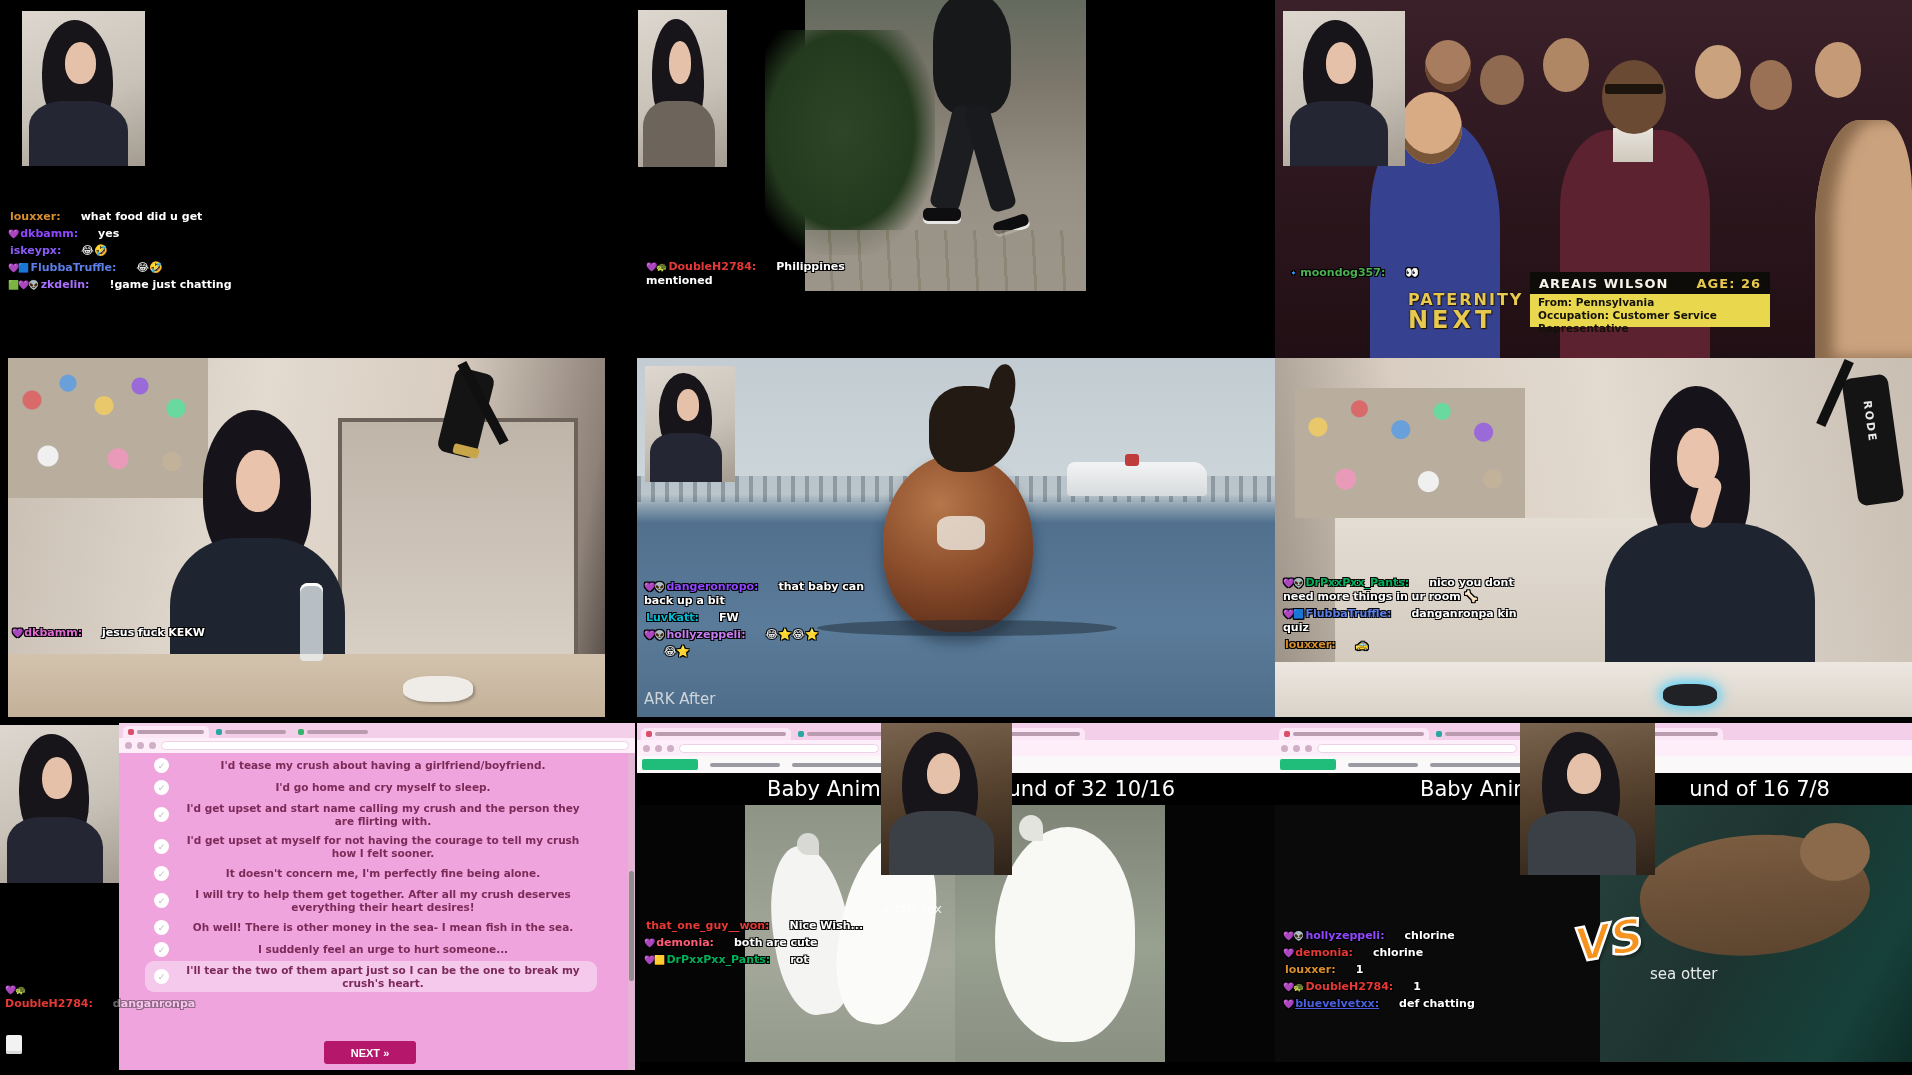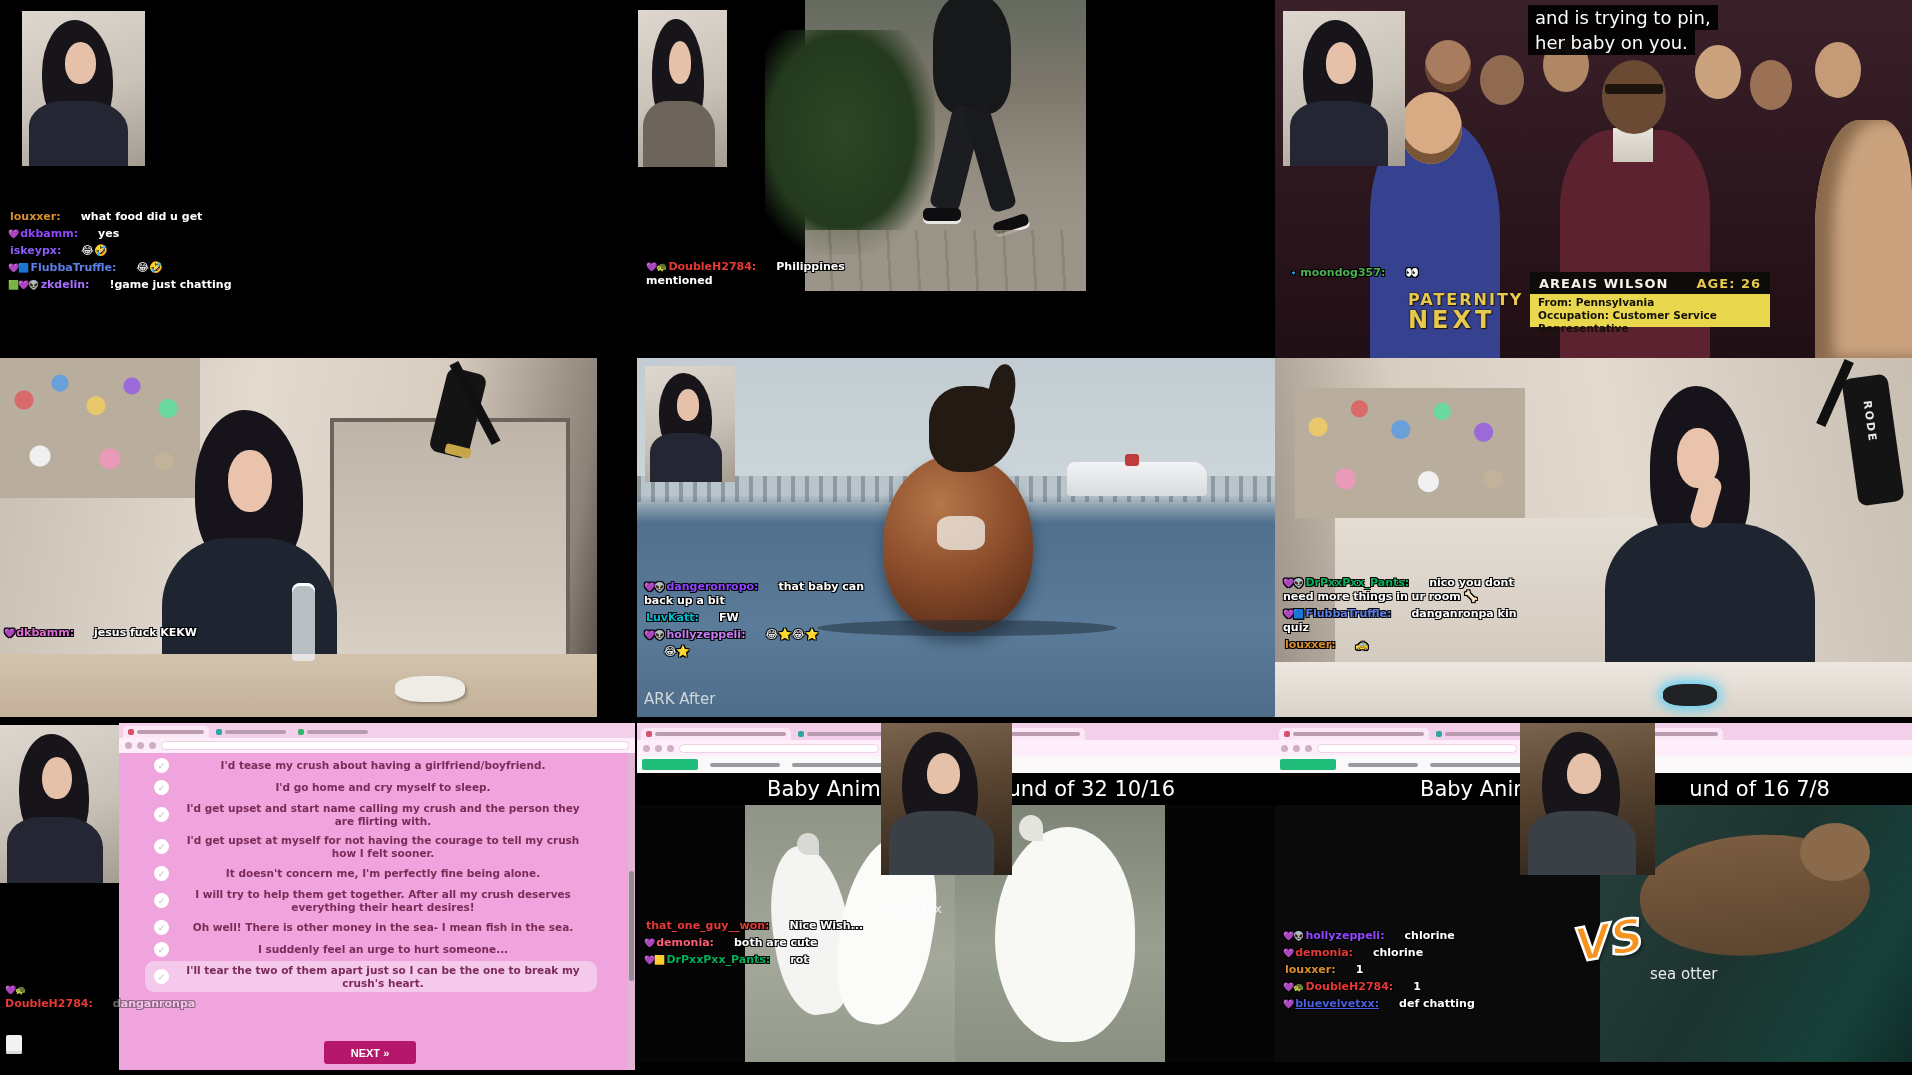--- a/index.html
+++ b/index.html
@@ -136,24 +136,20 @@
     <div class="abs" style="left:330px;top:84px;width:58px;height:10px;background:rgba(15,10,8,.85);border-radius:3px"></div>
 
     <div class="abs" style="left:540px;top:120px;width:97px;height:238px;background:#caa27e;border-radius:46% 30% 0 0;box-shadow:inset 18px 0 14px #8a6a4c"></div>
 
     <div class="webcam" style="left:8px;top:11px;width:122px;height:155px;z-index:35">
       <div class="wc-hair"></div>
       <div class="wc-face"></div>
       <div class="wc-body"></div>
     </div>
 
-    <div class="abs" style="left:253px;top:5px;z-index:40">
-      <span class="caption-line">and is trying to pin,</span>
-      <span class="caption-line">her baby on you.</span>
-    </div>
 
     <div class="chat" style="left:13px;top:266px;width:180px">
       <div class="chat-line"><span class="badges">🔹</span><span class="cname" style="color: rgb(76, 175, 80);">moondog357:</span><span class="cmsg">👀</span></div>
     </div>
 
     <div class="abs" style="left:133px;top:272px;width:380px;height:60px;z-index:36">
       <div class="abs" style="left:0;top:20px">
         <div class="pc-logo" style="font-size:16px;letter-spacing:2px">PATERNITY</div>
         <div class="pc-logo" style="font-size:24px;letter-spacing:4px">NEXT</div>
       </div>
@@ -161,21 +157,21 @@
         <span class="pc-name">AREAIS WILSON</span>
         <span class="pc-age">AGE: 26</span>
       </div>
       <div class="pc-yellow abs" style="left:122px;top:22px;width:240px;height:33px">
         <div>From: Pennsylvania</div>
         <div>Occupation: Customer Service Representative</div>
       </div>
     </div>
   </div>
 
-  <div class="cell" style="left:0;top:358px;width:597px;height:359px;background:linear-gradient(100deg,#c8beb2 0%,#e3dad0 40%,#d8cdc0 68%,#8d8178 92%,#4d453f 100%)">
+  <div class="cell" style="left:8px;top:358px;width:597px;height:359px;background:linear-gradient(100deg,#c8beb2 0%,#e3dad0 40%,#d8cdc0 68%,#8d8178 92%,#4d453f 100%)">
     <div class="abs" style="left:0;top:0;width:200px;height:140px;background:
       radial-gradient(circle at 12% 30%,#d96a6a 0 9px,rgba(0,0,0,0) 10px),
       radial-gradient(circle at 30% 18%,#6aa0d9 0 8px,rgba(0,0,0,0) 9px),
       radial-gradient(circle at 48% 34%,#e8c86a 0 9px,rgba(0,0,0,0) 10px),
       radial-gradient(circle at 66% 20%,#9a6ad9 0 8px,rgba(0,0,0,0) 9px),
       radial-gradient(circle at 84% 36%,#6ad9a0 0 9px,rgba(0,0,0,0) 10px),
       radial-gradient(circle at 20% 70%,#f0f0f0 0 10px,rgba(0,0,0,0) 11px),
       radial-gradient(circle at 55% 72%,#e89ab8 0 10px,rgba(0,0,0,0) 11px),
       radial-gradient(circle at 82% 74%,#c2b29a 0 9px,rgba(0,0,0,0) 10px),#b9ad9e"></div>
     <div class="abs" style="left:330px;top:60px;width:240px;height:250px;background:linear-gradient(180deg,#bfb4a8,#d9d0c6);box-shadow:inset 0 0 0 4px #6e635a"></div>

